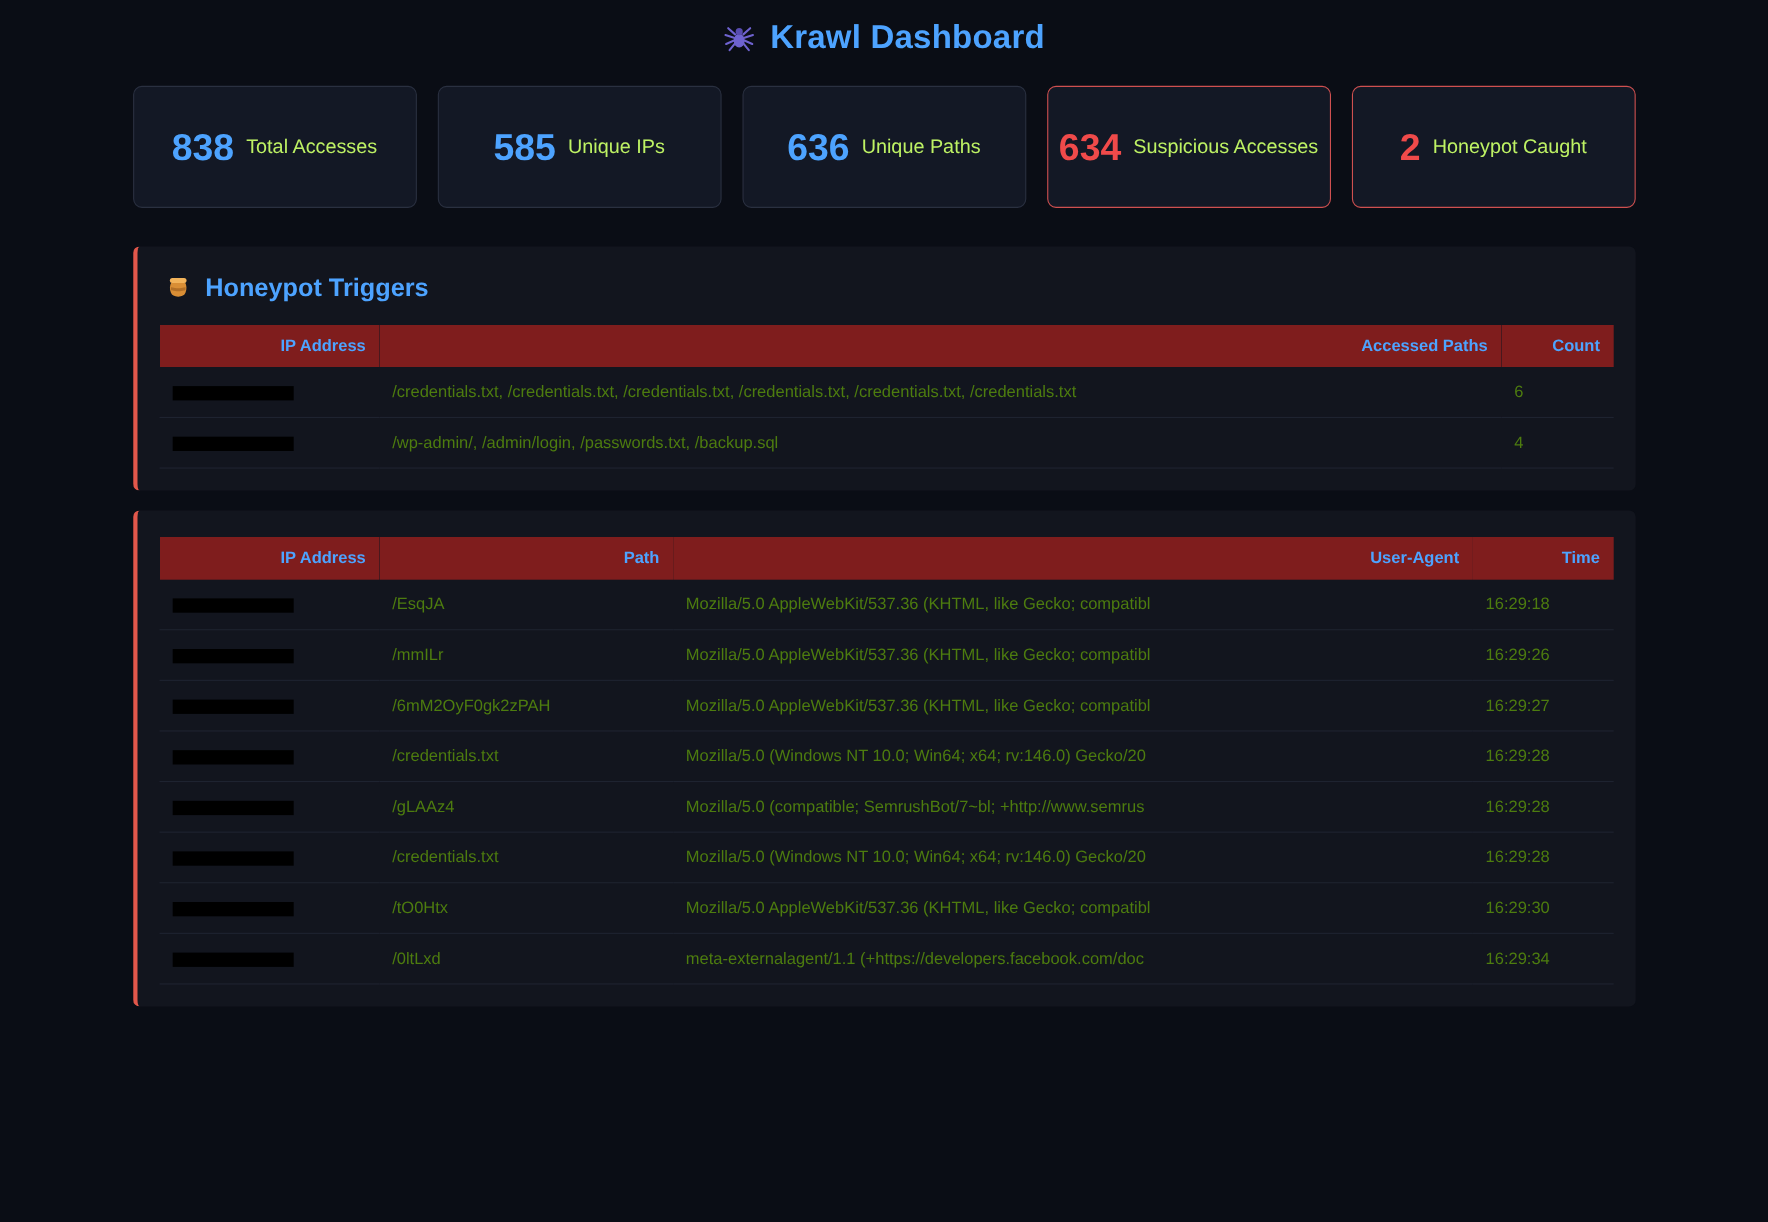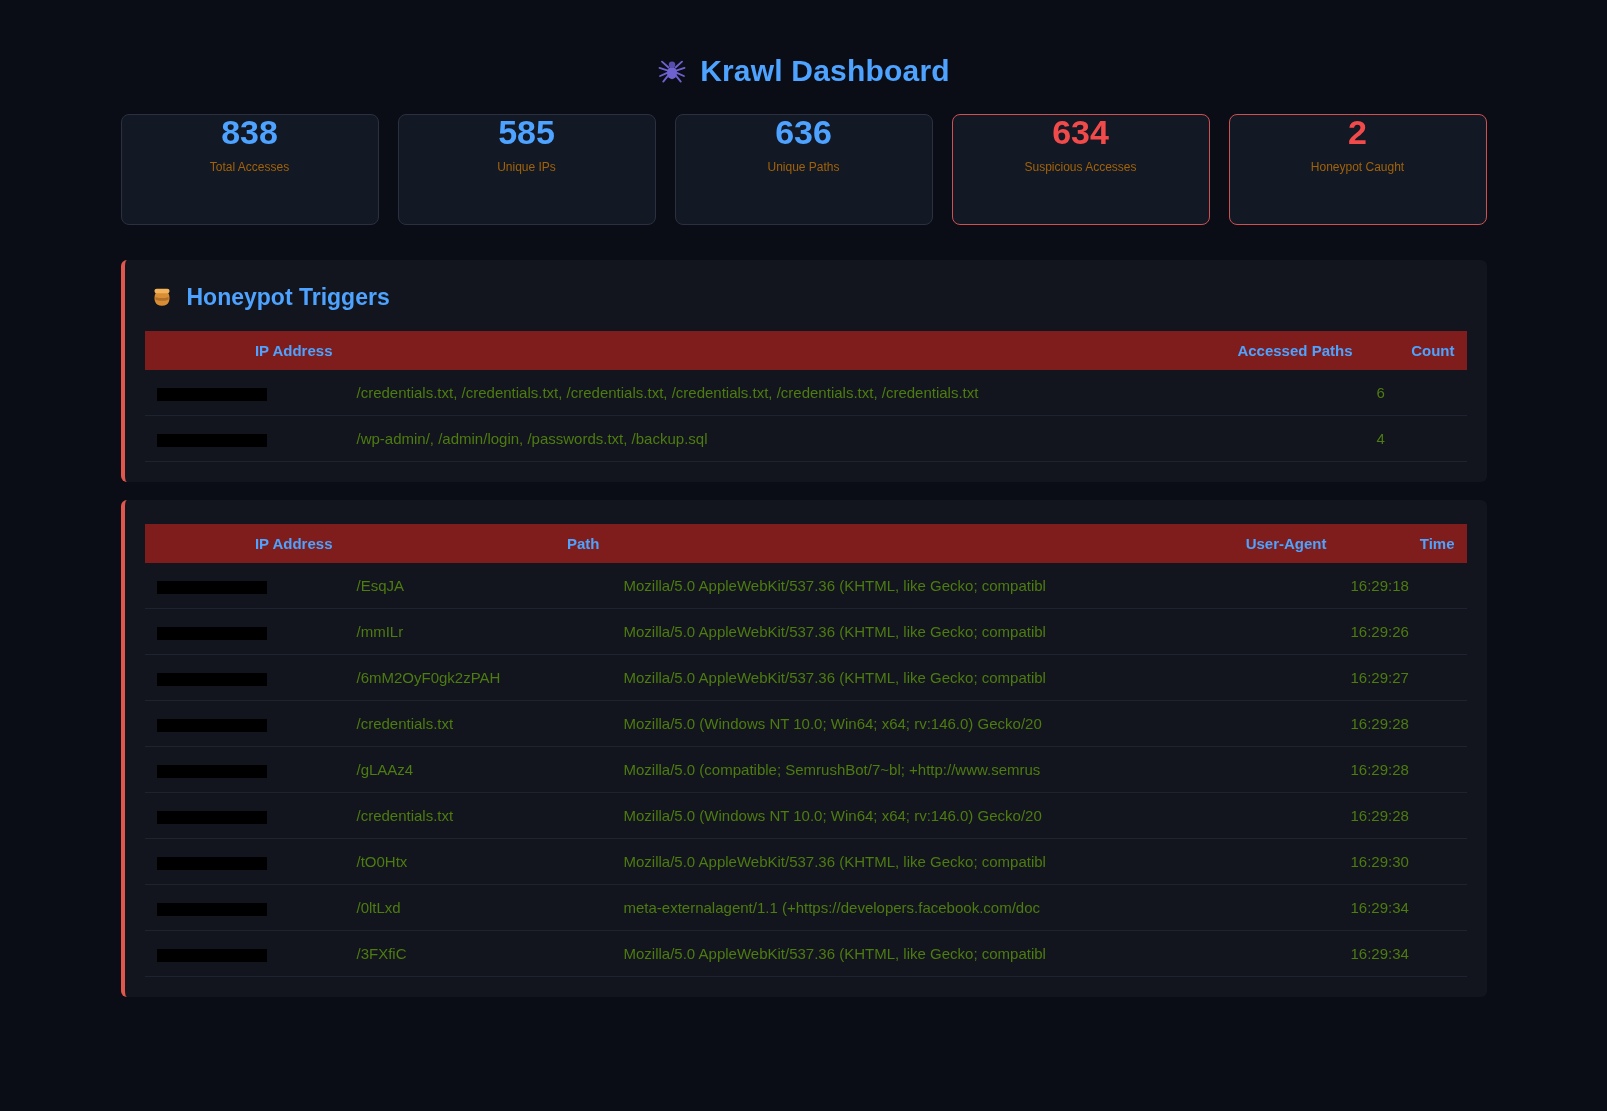--- a/index.html
+++ b/index.html
@@ -2,36 +2,36 @@
 <html><head>
 <meta charset="utf-8">
 <style>
   * { box-sizing: border-box; }
   html, body { margin: 0; padding: 0; }
   body {
     width: 1607px; height: 1111px; overflow: hidden;
     background: #0a0d15; color: #e8eaee;
     font-family: "Liberation Sans", sans-serif;
   }
-  .container { width: 1366px; margin: 16px auto; padding-top: 24px; }
+  .container { width: 1366px; margin: 0 auto; padding-top: 4px; }
 
   
   .header { display: flex; justify-content: center; align-items: center; gap: 13px; padding: 14px 0 26px; }
   .header h1 { margin: 0; font-size: 30px; font-weight: bold; color: #4da3ff; letter-spacing: .2px; }
   .icon { display: inline-flex; align-items: center; }
 
   
   .stats-row { display: flex; gap: 19px; margin-bottom: 35px; }
   .stat-card {
     flex: 1; height: 111px; background: #131825;
     border: 1px solid #2a3040; border-radius: 8px;
-    display: flex; flex-direction: column; justify-content: flex-start; align-items: center; gap: 11px;
+    display: flex; flex-direction: row; justify-content: center; align-items: center; gap: 11px;
   }
   .stat-card .stat-value { font-size: 34px; font-weight: bold; color: #4da3ff; line-height: 1; }
-  .stat-card .stat-label { font-size: 12px; color: #a16207; }
+  .stat-card .stat-label { font-size: 18px; color: #bef264; }
   .stat-card.alert { border-color: #cf5050; }
   .stat-card.alert .stat-value { color: #f04a4a; }
 
   
   .panel {
     background: #12151e; border-left: 4px solid #e2574b; border-radius: 6px;
     padding: 24px 20px 20px; margin-bottom: 18px;
   }
   .panel-title { display: flex; align-items: flex-start; gap: 12px; margin: 0 4px 20px; }
   .panel-title h2 { margin: 0; font-size: 23px; font-weight: bold; color: #4da3ff; }
@@ -207,23 +207,17 @@
     <td>16:29:30</td>
   </tr>
 
   <tr>
     <td><span class="redacted"></span></td>
     <td>/0ltLxd</td>
     <td>meta-externalagent/1.1 (+https://developers.facebook.com/doc</td>
     <td>16:29:34</td>
   </tr>
 
-  <tr>
-    <td><span class="redacted"></span></td>
-    <td>/3FXfiC</td>
-    <td>Mozilla/5.0 AppleWebKit/537.36 (KHTML, like Gecko; compatibl</td>
-    <td>16:29:34</td>
-  </tr>
 </tbody>
     </table>
   </section>
 
 </div>
 
 </body></html>

